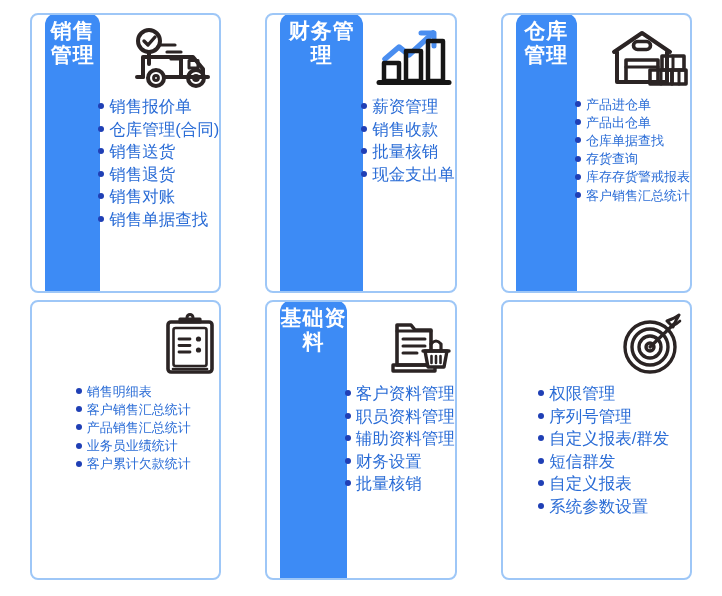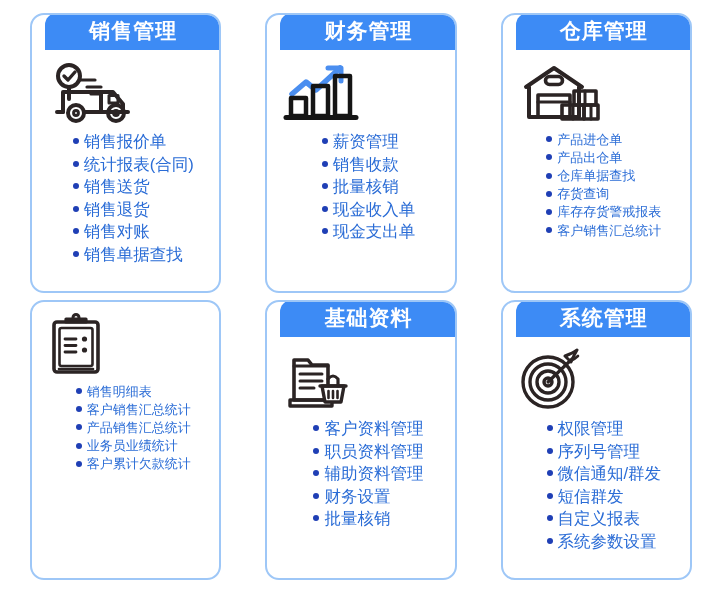--- a/index.html
+++ b/index.html
@@ -21,45 +21,45 @@
   }
   .cell {
     display: flex;
     align-items: stretch;
     justify-content: center;
     padding: 3px 22px 4px 22px;
   }
   .card {
     width: 100%;
     border: 2px solid var(--border, #9ec7f7);
-    border-radius: 14px;
+    border-radius: 8px;
     background: #ffffff;
     display: flex;
-    flex-direction: column;
+    flex-direction: row;
     overflow: hidden;
     position: relative;
     padding-left: 15px;
   }
   .card-header {
     background: var(--accent, #3d8bf5);
     color: #ffffff;
     font-size: 21px;
     font-weight: bold;
     text-align: center;
     letter-spacing: 1px;
     padding: 6px 0 7px 0;
     border-radius: 12px 12px 0 0;
     margin: -2px -2px 0 -2px;
     line-height: 1.15;
   }
   .card-body {
     flex: 1;
     display: flex;
     flex-direction: column;
-    align-items: flex-start;
+    align-items: flex-end;
     padding: 6px 0 4px 0;
   }
   .icon-wrap {
     height: 74px;
     display: flex;
     align-items: center;
     justify-content: center;
   }
   .icon-wrap svg { display: block; }
   .item-list {
@@ -114,21 +114,21 @@
             <path d="M10 50 h6 M37 50 h24 M77 50 h4"></path>
           </svg>
         </div>
         <ul class="item-list">
           <li class="item">
               <span class="bullet"></span>
               <span>销售报价单</span>
             </li>
           <li class="item">
               <span class="bullet"></span>
-              <span>统计报表(合同)</span>
+              <span>仓库管理(合同)</span>
             </li>
           <li class="item">
               <span class="bullet"></span>
               <span>销售送货</span>
             </li>
           <li class="item">
               <span class="bullet"></span>
               <span>销售退货</span>
             </li>
           <li class="item">
@@ -167,24 +167,20 @@
               <span class="bullet"></span>
               <span>薪资管理</span>
             </li>
           <li class="item">
               <span class="bullet"></span>
               <span>销售收款</span>
             </li>
           <li class="item">
               <span class="bullet"></span>
               <span>批量核销</span>
-            </li>
-          <li class="item">
-              <span class="bullet"></span>
-              <span>现金收入单</span>
             </li>
           <li class="item">
               <span class="bullet"></span>
               <span>现金支出单</span>
             </li>
         </ul>
       </div>
     </div>
   </div>
 
@@ -315,21 +311,20 @@
               <span class="bullet"></span>
               <span>批量核销</span>
             </li>
         </ul>
       </div>
     </div>
   </div>
 
   <div class="cell">
     <div class="card">
-      <div class="card-header">系统管理</div>
       <div class="card-body">
         <div class="icon-wrap">
           <svg width="70" height="64" viewBox="0 0 70 64" fill="none" stroke="#2b2424" stroke-width="3.4" stroke-linecap="round" stroke-linejoin="round">
             <circle cx="30" cy="34" r="25"></circle>
             <circle cx="30" cy="34" r="18"></circle>
             <circle cx="30" cy="34" r="11"></circle>
             <circle cx="30" cy="34" r="4"></circle>
             <path d="M30 34 L54 11" stroke-width="3.2"></path>
             <path d="M47 8 q8 -3 12 -6 q-3 5 -6 12 z" stroke-width="3"></path>
             <path d="M52 13 q5 -2 8 -5" stroke-width="2.6"></path>
@@ -339,21 +334,21 @@
           <li class="item">
               <span class="bullet"></span>
               <span>权限管理</span>
             </li>
           <li class="item">
               <span class="bullet"></span>
               <span>序列号管理</span>
             </li>
           <li class="item">
               <span class="bullet"></span>
-              <span>微信通知/群发</span>
+              <span>自定义报表/群发</span>
             </li>
           <li class="item">
               <span class="bullet"></span>
               <span>短信群发</span>
             </li>
           <li class="item">
               <span class="bullet"></span>
               <span>自定义报表</span>
             </li>
           <li class="item">

